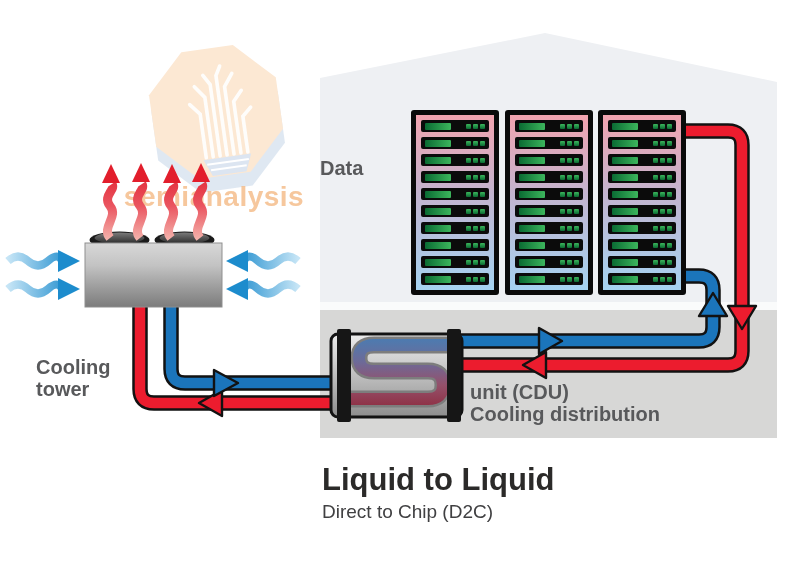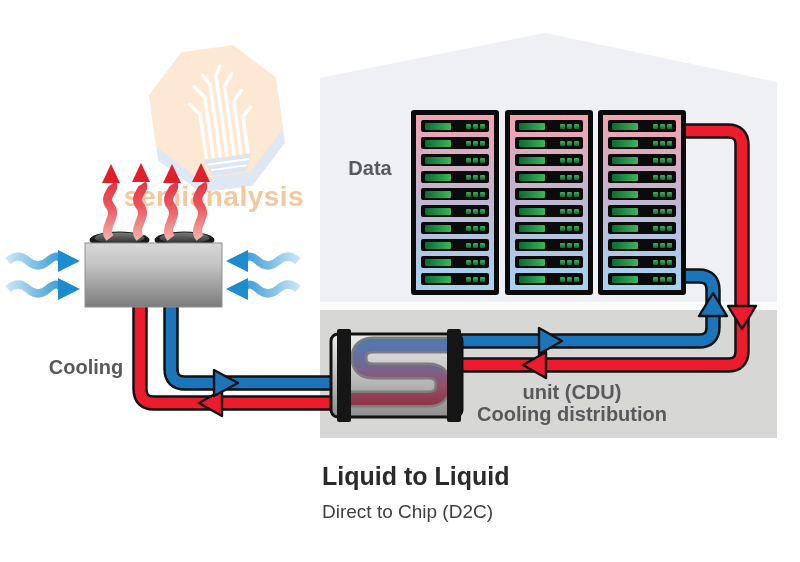--- a/index.html
+++ b/index.html
@@ -35,27 +35,27 @@
   }
   .leds{display:flex;gap:2px;}
   .led{
     width:5px;height:5px;border-radius:1px;
     background:linear-gradient(180deg,var(--c-server_green_light),var(--c-server_green_dark));
   }
 
   
   .diagram-label{
     position:absolute;color:var(--c-label_gray);font-weight:700;
-    text-align:center;font-size:20px;line-height:22px;
+    text-align:left;font-size:20px;line-height:22px;
   }
   .lbl-datacenter{left:320px;top:157px;width:100px;}
   .lbl-tower{left:36px;top:324px;width:100px;margin-top:32px;}
   .lbl-cdu{left:470px;top:381px;width:204px;}
   .caption-title{
-    position:absolute;left:322px;top:462px;font-size:25px;font-weight:700;color:#2b2a29;
+    position:absolute;left:322px;top:462px;font-size:31px;font-weight:700;color:#2b2a29;
   }
   .caption-sub{
     position:absolute;left:322px;top:500px;font-size:19px;line-height:23px;
     font-weight:400;color:#404042;
   }
 </style>
 </head>
 <body>
 
 <div class="canvas">
@@ -445,20 +445,21 @@
         </div>
       </div>
     </div>
 
   <div class="diagram-label lbl-datacenter">
     <div>Data</div>
   </div>
 
   <div class="diagram-label lbl-tower">
     <div>Cooling</div>
+    <div>tower</div>
   </div>
 
   <div class="diagram-label lbl-cdu">
     <div>unit (CDU)</div>
     <div>Cooling distribution</div>
   </div>
 
   <div class="caption-title">Liquid to Liquid</div>
   <div class="caption-sub">
     <div>Direct to Chip (D2C)</div>

